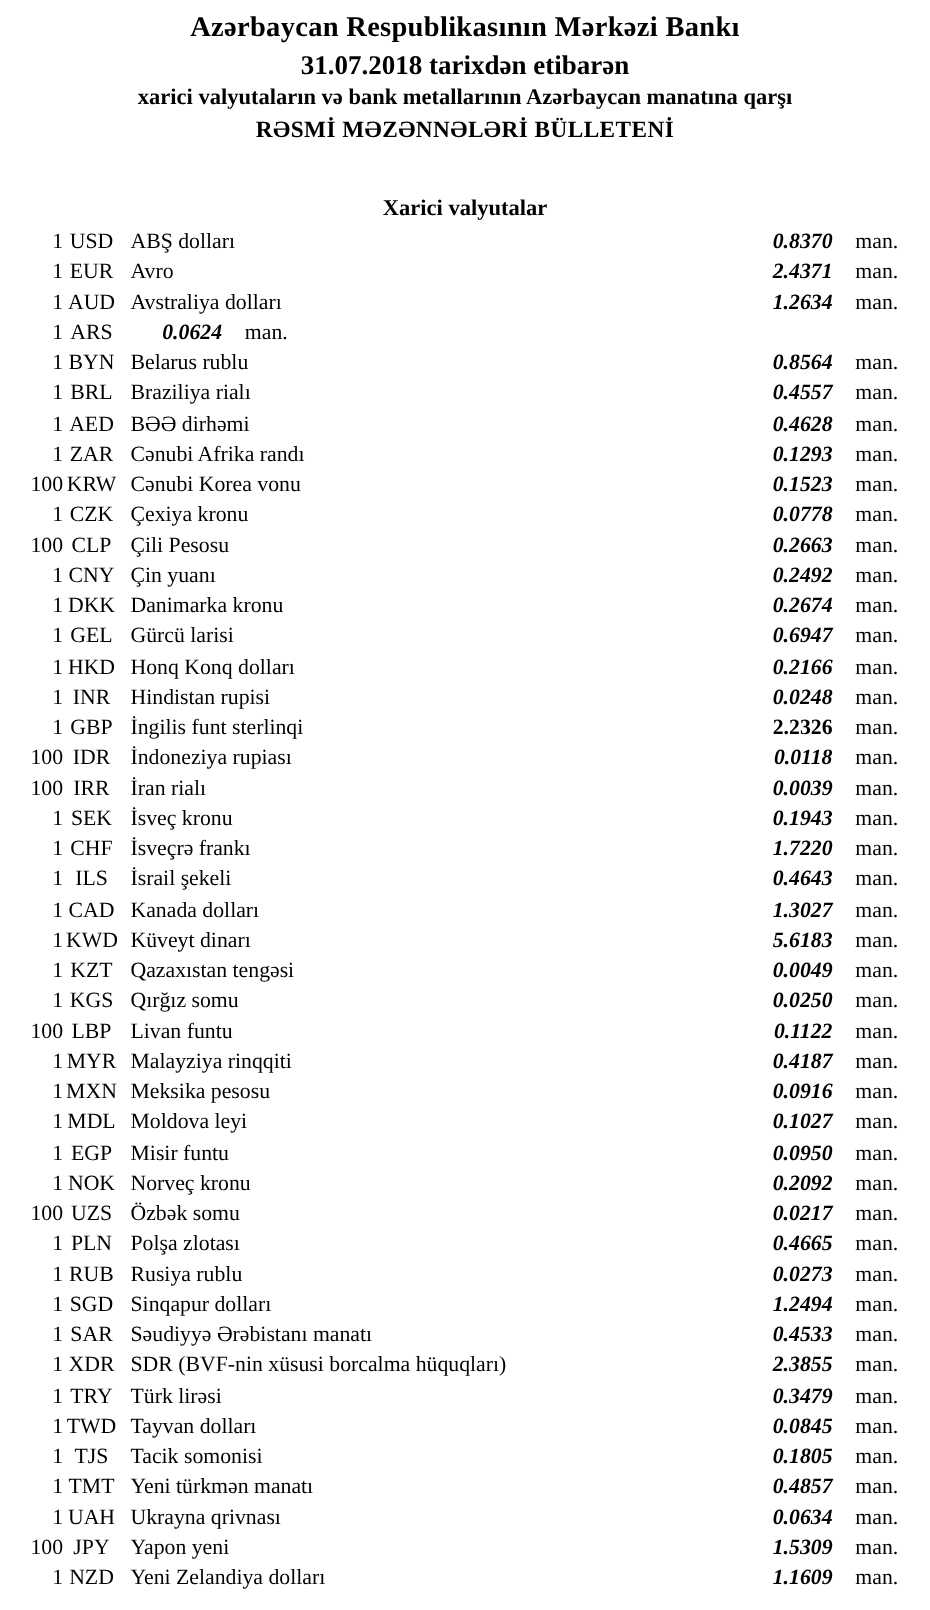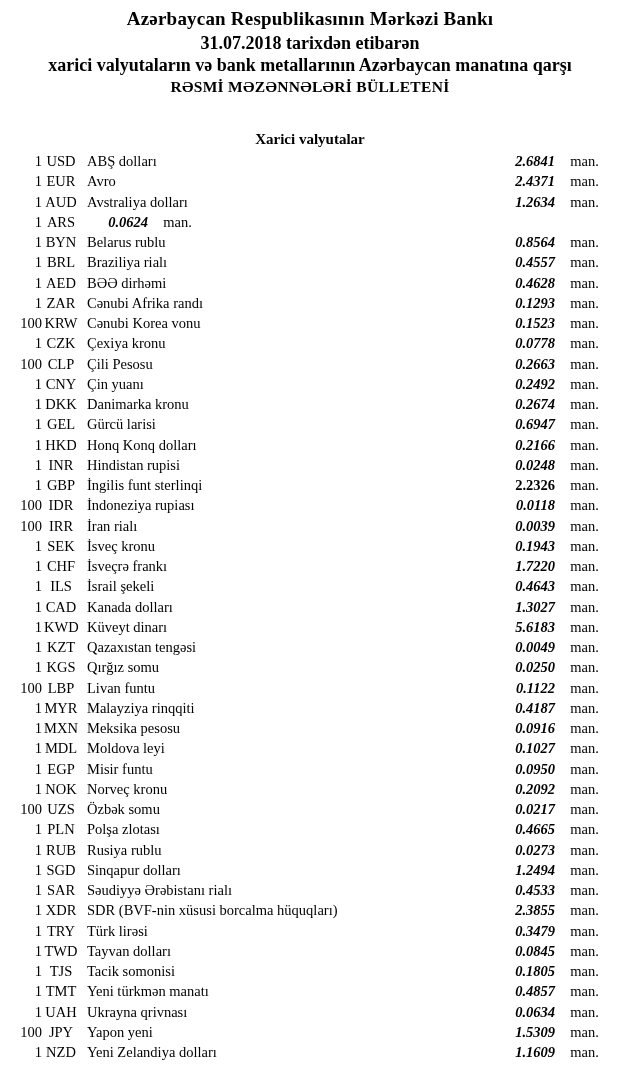--- a/index.html
+++ b/index.html
@@ -27,21 +27,21 @@
   .title {
     font-size: 19px;
     line-height: 26px;
     letter-spacing: 0.2px;
   }
   .date-line {
     font-size: 18px;
     line-height: 22px;
   }
   .subtitle {
-    font-size: 18px;
+    font-size: 15px;
     line-height: 22px;
   }
   .bulletin-title {
     font-size: 15.5px;
     line-height: 22px;
     letter-spacing: 0.3px;
   }
   .section-title {
     margin-top: 33px;
     font-size: 15px;
@@ -106,21 +106,21 @@
     <div class="bulletin-title">RƏSMİ MƏZƏNNƏLƏRİ BÜLLETENİ</div>
   </div>
 
   <div class="section-title">Xarici valyutalar</div>
 
   <div class="rates-table">
       <div class="row">
         <span class="qty">1</span>
         <span class="code">USD</span>
         <span class="name">ABŞ dolları</span>
-        <span class="rate">2.6841</span>
+        <span class="rate">0.8370</span>
         <span class="unit">man.</span>
       </div>
       <div class="row">
         <span class="qty">1</span>
         <span class="code">EUR</span>
         <span class="name">Avro</span>
         <span class="rate">2.4371</span>
         <span class="unit">man.</span>
       </div>
       <div class="row">
@@ -356,21 +356,21 @@
       <div class="row">
         <span class="qty">1</span>
         <span class="code">SGD</span>
         <span class="name">Sinqapur dolları</span>
         <span class="rate">1.2494</span>
         <span class="unit">man.</span>
       </div>
       <div class="row">
         <span class="qty">1</span>
         <span class="code">SAR</span>
-        <span class="name">Səudiyyə Ərəbistanı rialı</span>
+        <span class="name">Səudiyyə Ərəbistanı manatı</span>
         <span class="rate">0.4533</span>
         <span class="unit">man.</span>
       </div>
       <div class="row">
         <span class="qty">1</span>
         <span class="code">XDR</span>
         <span class="name">SDR (BVF-nin xüsusi borcalma hüquqları)</span>
         <span class="rate">2.3855</span>
         <span class="unit">man.</span>
       </div>

